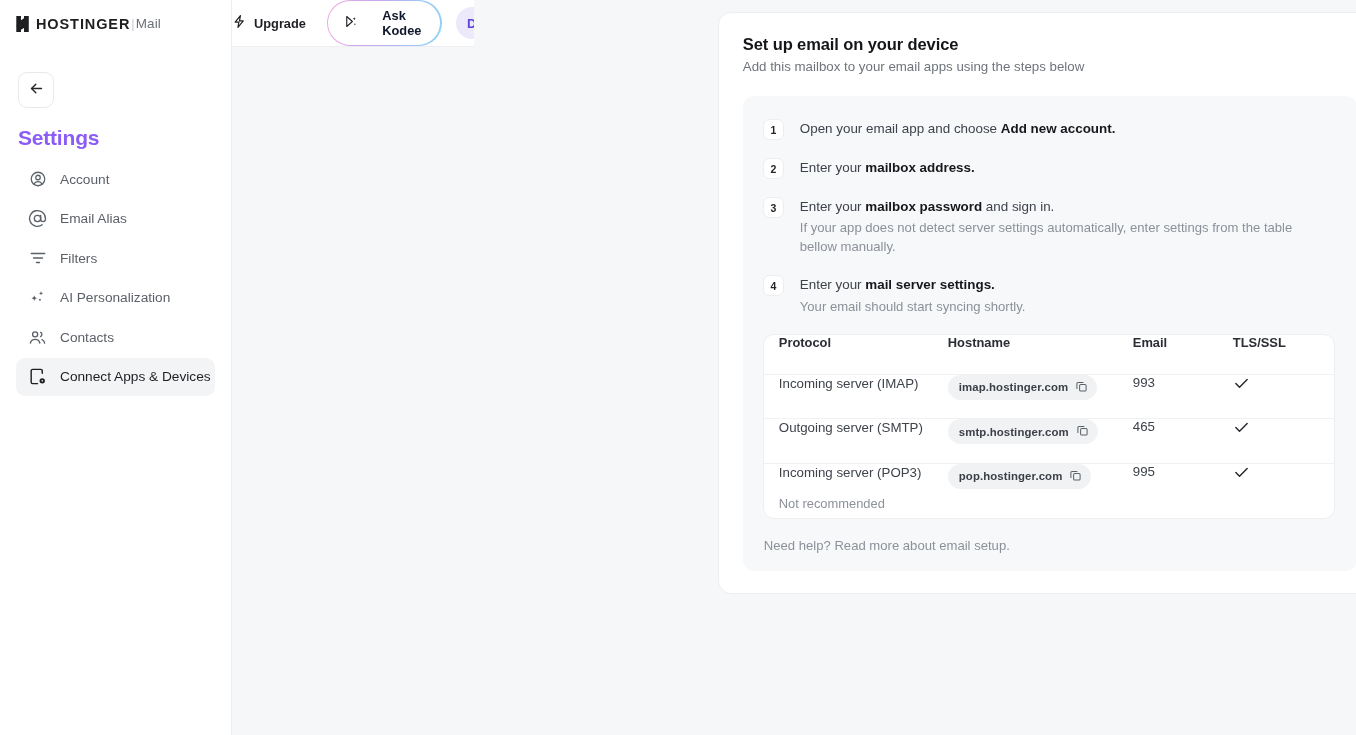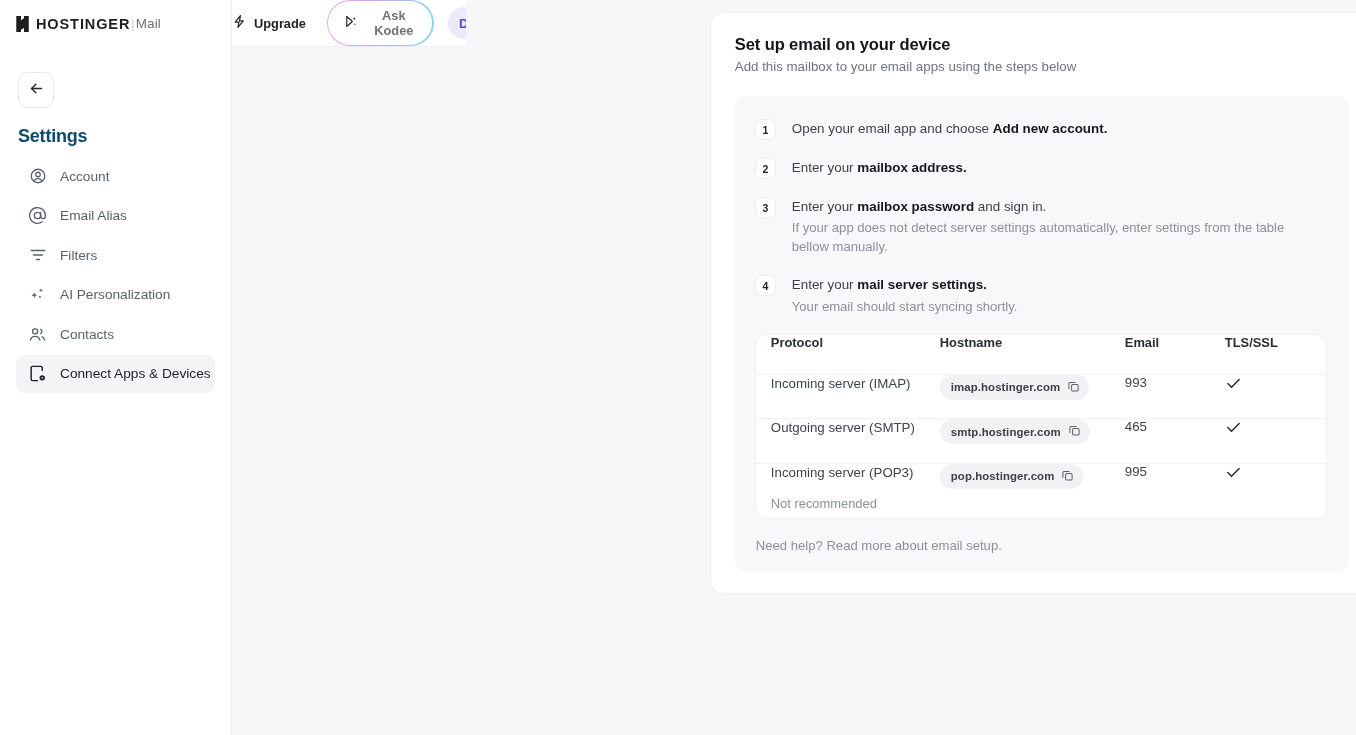--- a/index.html
+++ b/index.html
@@ -37,21 +37,21 @@
   .back-btn {
     margin: 25px 0 0 18px;
     width: 36px; height: 36px;
     border: 1px solid #e7e9ec; border-radius: 9px;
     background: #fff;
     display: flex; align-items: center; justify-content: center;
     cursor: pointer;
   }
   .settings-title {
     margin: 18px 0 10px 18px;
-    font-size: 18px; font-weight: 700; color: #0c4a6e; letter-spacing: -.2px;
+    font-size: 21px; font-weight: 700; color: #8b5cf6; letter-spacing: -.2px;
   }
   .nav { padding: 0 16px; }
   .nav-item {
     display: flex; align-items: center; gap: 13px;
     height: 38.5px; padding-left: 12px;
     border-radius: 9px;
     color: #5b6169; font-size: 13.7px;
     cursor: pointer;
     margin-bottom: 1px;
   }
@@ -72,26 +72,25 @@
     display: flex; align-items: center; gap: 7px;
     font-size: 12.8px; font-weight: 700; color: #1d1f23;
     cursor: pointer; margin-right: 21px;
   }
   .kodee-wrap {
     padding: 1.4px; border-radius: 999px;
     background: linear-gradient(100deg,#f0a9e0 0%, #c9a6ef 40%, #9fc3f5 75%, #8fd4f2 100%);
     margin-right: 14px;
   }
   .kodee {
-    display: flex; align-items: center; gap: 16px;
+    display: flex; align-items: center; gap: 24px;
     background: #fff; border-radius: 999px;
     padding: 7px 19px 7px 15px;
-    font-size: 12.8px; font-weight: 700; color: #737373;
+    font-size: 12.8px; font-weight: 700; color: #0f172a;
     cursor: pointer;
-    text-align: center;
   }
   .avatar {
     width: 32px; height: 32px; border-radius: 50%;
     background: #ece9fb; color: #6242d8;
     display: flex; align-items: center; justify-content: center;
     font-size: 13px; font-weight: 700;
     margin-right: -14px;
     cursor: pointer; flex: 0 0 32px;
   }
 

